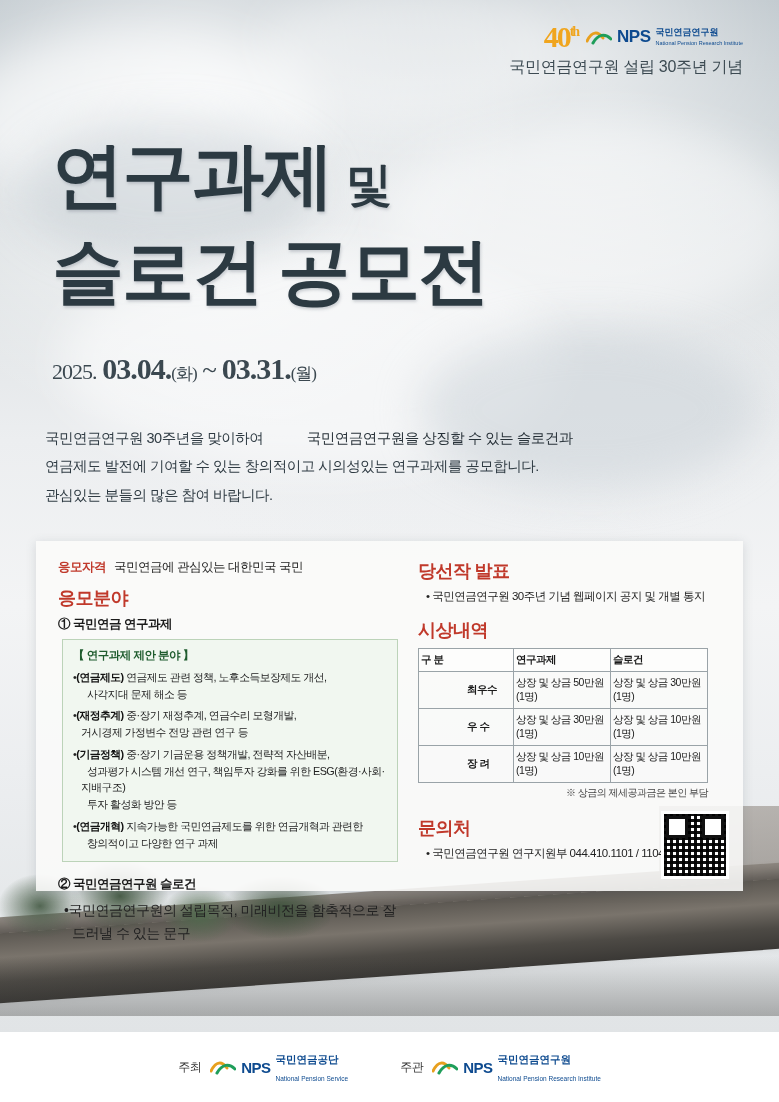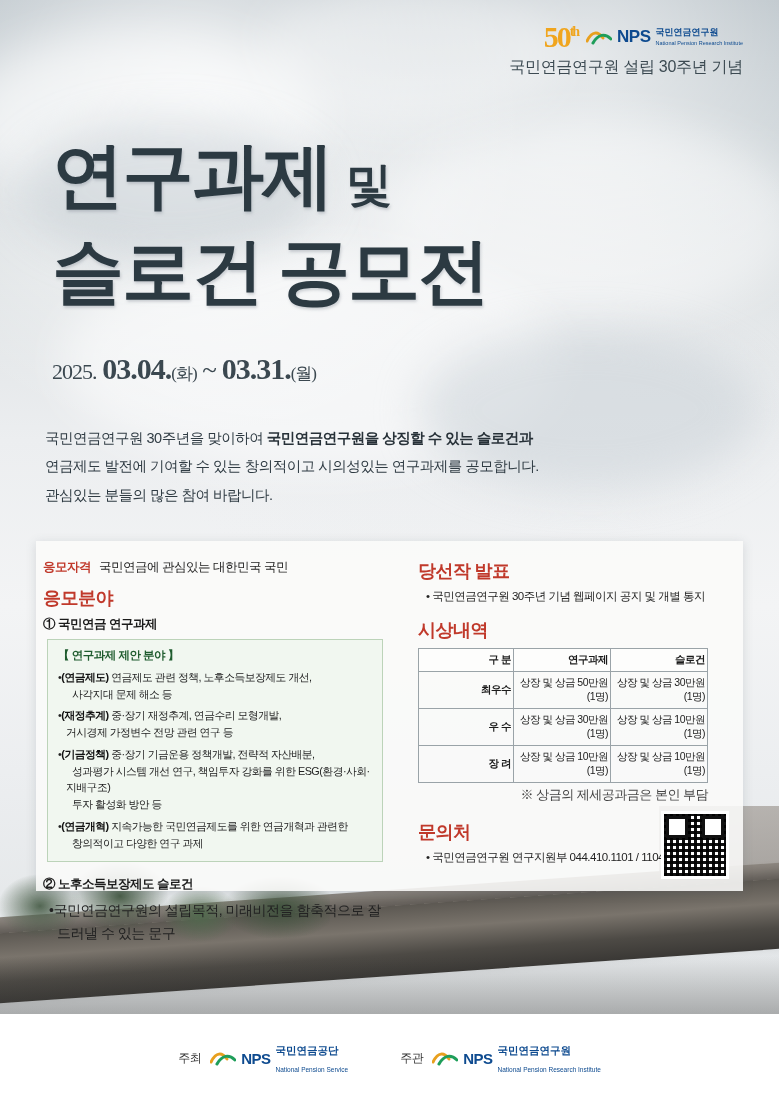--- a/index.html
+++ b/index.html
@@ -67,29 +67,29 @@
     font-size:27px;letter-spacing:-1px;
   }
   .period .yr{font-size:22px;}
   .period .d{font-size:30px;font-weight:bold;}
   .period .sm{font-size:17px;}
 
   .lead{
     position:absolute;left:45px;top:424px;width:690px;
     font-size:14.5px;line-height:1.95;color:#2f3b43;letter-spacing:-0.5px;
   }
-  .lead b{font-weight:bold;color:#273138;}
+  .lead b{font-weight:normal;color:#273138;margin-left:40px;}
 
   
   .panel{
     position:absolute;left:36px;top:541px;width:707px;height:350px;
     background:rgba(250,250,249,0.88);
     box-shadow:0 2px 10px rgba(80,90,100,0.18);
   }
-  .col-left{position:absolute;left:7px;top:18px;width:340px;}
+  .col-left{position:absolute;left:22px;top:18px;width:340px;}
   .col-right{position:absolute;left:382px;top:18px;width:300px;}
 
   .hl{color:#c0392b;font-weight:bold;font-size:12.5px;letter-spacing:-0.5px;}
   .row-q{font-size:12.5px;color:#222;letter-spacing:-0.5px;margin-bottom:10px;}
   .row-q .txt{margin-left:8px;}
   .sec-h{color:#c0392b;font-weight:bold;font-size:18px;margin-bottom:6px;letter-spacing:-0.5px;font-family:Liberation Serif, serif;}
   .num-item{font-size:12.5px;color:#1b1b1b;font-weight:bold;letter-spacing:-0.5px;margin:5px 0 6px 0;}
 
   .greenbox{
     border:1px solid #bcd3b9;background:rgba(240,246,238,0.9);
@@ -109,25 +109,25 @@
   }
 
   .r-bul{font-size:11.5px;color:#222;letter-spacing:-0.5px;margin:4px 0 12px 8px;}
   .r-line{font-size:12.5px;color:#222;letter-spacing:-0.5px;}
   .r-line .ind{display:block;margin-left:58px;}
 
   table.prize{
     border-collapse:collapse;width:290px;margin-top:6px;font-size:10.5px;
   }
   table.prize th,table.prize td{
-    border:1px solid #9aa3a8;padding:4px 2px;text-align:right;color:#1b1b1b;letter-spacing:-0.5px;
+    border:1px solid #9aa3a8;padding:4px 2px;text-align:left;color:#1b1b1b;letter-spacing:-0.5px;
   }
   table.prize th{font-weight:bold;background:rgba(255,255,255,0.5);}
   table.prize td.g{font-weight:bold;width:44px;padding-left:48px;}
-  .note{font-size:13px;color:#444;text-align:right;width:290px;margin-top:3px;letter-spacing:-0.5px;}
+  .note{font-size:10px;color:#444;text-align:right;width:290px;margin-top:3px;letter-spacing:-0.5px;}
 
   .qr{
     position:absolute;right:14px;bottom:12px;width:62px;height:62px;
     background:
       repeating-linear-gradient(90deg,#111 0 3px,#fff 3px 6px),
       repeating-linear-gradient(0deg,#111 0 3px,#fff 3px 6px);
     background-blend-mode:multiply;border:3px solid #fff;
   }
   .qr::before,.qr::after{
     content:"";position:absolute;width:16px;height:16px;border:3px solid #111;background:#fff;
@@ -171,21 +171,21 @@
     opacity:0.95;
   }
   .right-wall{
     position:absolute;right:0;bottom:120px;width:120px;height:180px;
     background:linear-gradient(180deg,rgba(160,150,140,0.45),rgba(120,112,104,0.6));
     transform:skewY(-6deg);
   }
 
   
   .footer{
-    position:absolute;left:0;right:0;bottom:0;height:88px;background:#ffffff;
+    position:absolute;left:0;right:0;bottom:0;height:70px;background:#ffffff;
     display:flex;align-items:center;justify-content:center;gap:52px;
   }
   .f-item{display:flex;align-items:center;gap:9px;}
   .f-label{font-size:12px;color:#333;letter-spacing:-0.5px;}
   .f-logo{display:flex;align-items:center;gap:5px;}
   .f-name{font-size:15px;font-weight:bold;color:#0d4a8f;letter-spacing:-0.5px;}
   .f-ko{font-size:10.5px;color:#0d4a8f;font-weight:bold;line-height:1.1;}
   .f-en{font-size:6.5px;color:#0d4a8f;line-height:1.1;}
 </style>
 </head>
@@ -204,21 +204,21 @@
     <div class="roof-band2"></div>
     <div class="roof-deco"></div>
     <div class="roof-band"></div>
     <div class="trees"></div>
     <div class="roof-shadow"></div>
   </div>
 
   <div class="hdr-logo">
     <div class="hdr-logo-row">
       <div class="thirty">
-        <span>50</span><sup>th</sup>
+        <span>40</span><sup>th</sup>
       </div>
       <div class="nps-mark">
         <div class="nps-swoosh">
           <svg width="26" height="16" viewBox="0 0 26 16">
             <path d="M1 12 C6 2, 12 2, 17 9" stroke="#e8a01e" stroke-width="3" fill="none" stroke-linecap="round"></path>
             <path d="M7 14 C12 5, 19 4, 25 10" stroke="#1f9e5a" stroke-width="3" fill="none" stroke-linecap="round"></path>
           </svg>
         </div>
         <div class="nps-text">NPS</div>
         <div class="nps-ko">
@@ -278,21 +278,21 @@
           <span style="margin-left:6px">성과평가 시스템 개선 연구, 책임투자 강화를 위한 ESG(환경·사회·지배구조)</span><br>
           <span style="margin-left:6px">투자 활성화 방안 등</span>
         </div>
 
         <div class="bul" style="margin-bottom:0">
           •<b>(연금개혁)</b><span> 지속가능한 국민연금제도를 위한 연금개혁과 관련한</span><br>
           <span style="margin-left:6px">창의적이고 다양한 연구 과제</span>
         </div>
       </div>
 
-      <div class="num-item" style="margin-top:14px">② 노후소득보장제도 슬로건</div>
+      <div class="num-item" style="margin-top:14px">② 국민연금연구원 슬로건</div>
       <div class="sub-bul">•<span>국민연금연구원의 설립목적, 미래비전을 함축적으로 잘 드러낼 수 있는 문구</span></div>
     </div>
 
     <div class="col-right">
       <div class="sec-h">당선작 발표</div>
       <div class="r-bul">• <span>국민연금연구원 30주년 기념 웹페이지 공지 및 개별 통지</span></div>
 
 
       <div class="sec-h" style="margin-top:14px">시상내역</div>
       <table class="prize">

